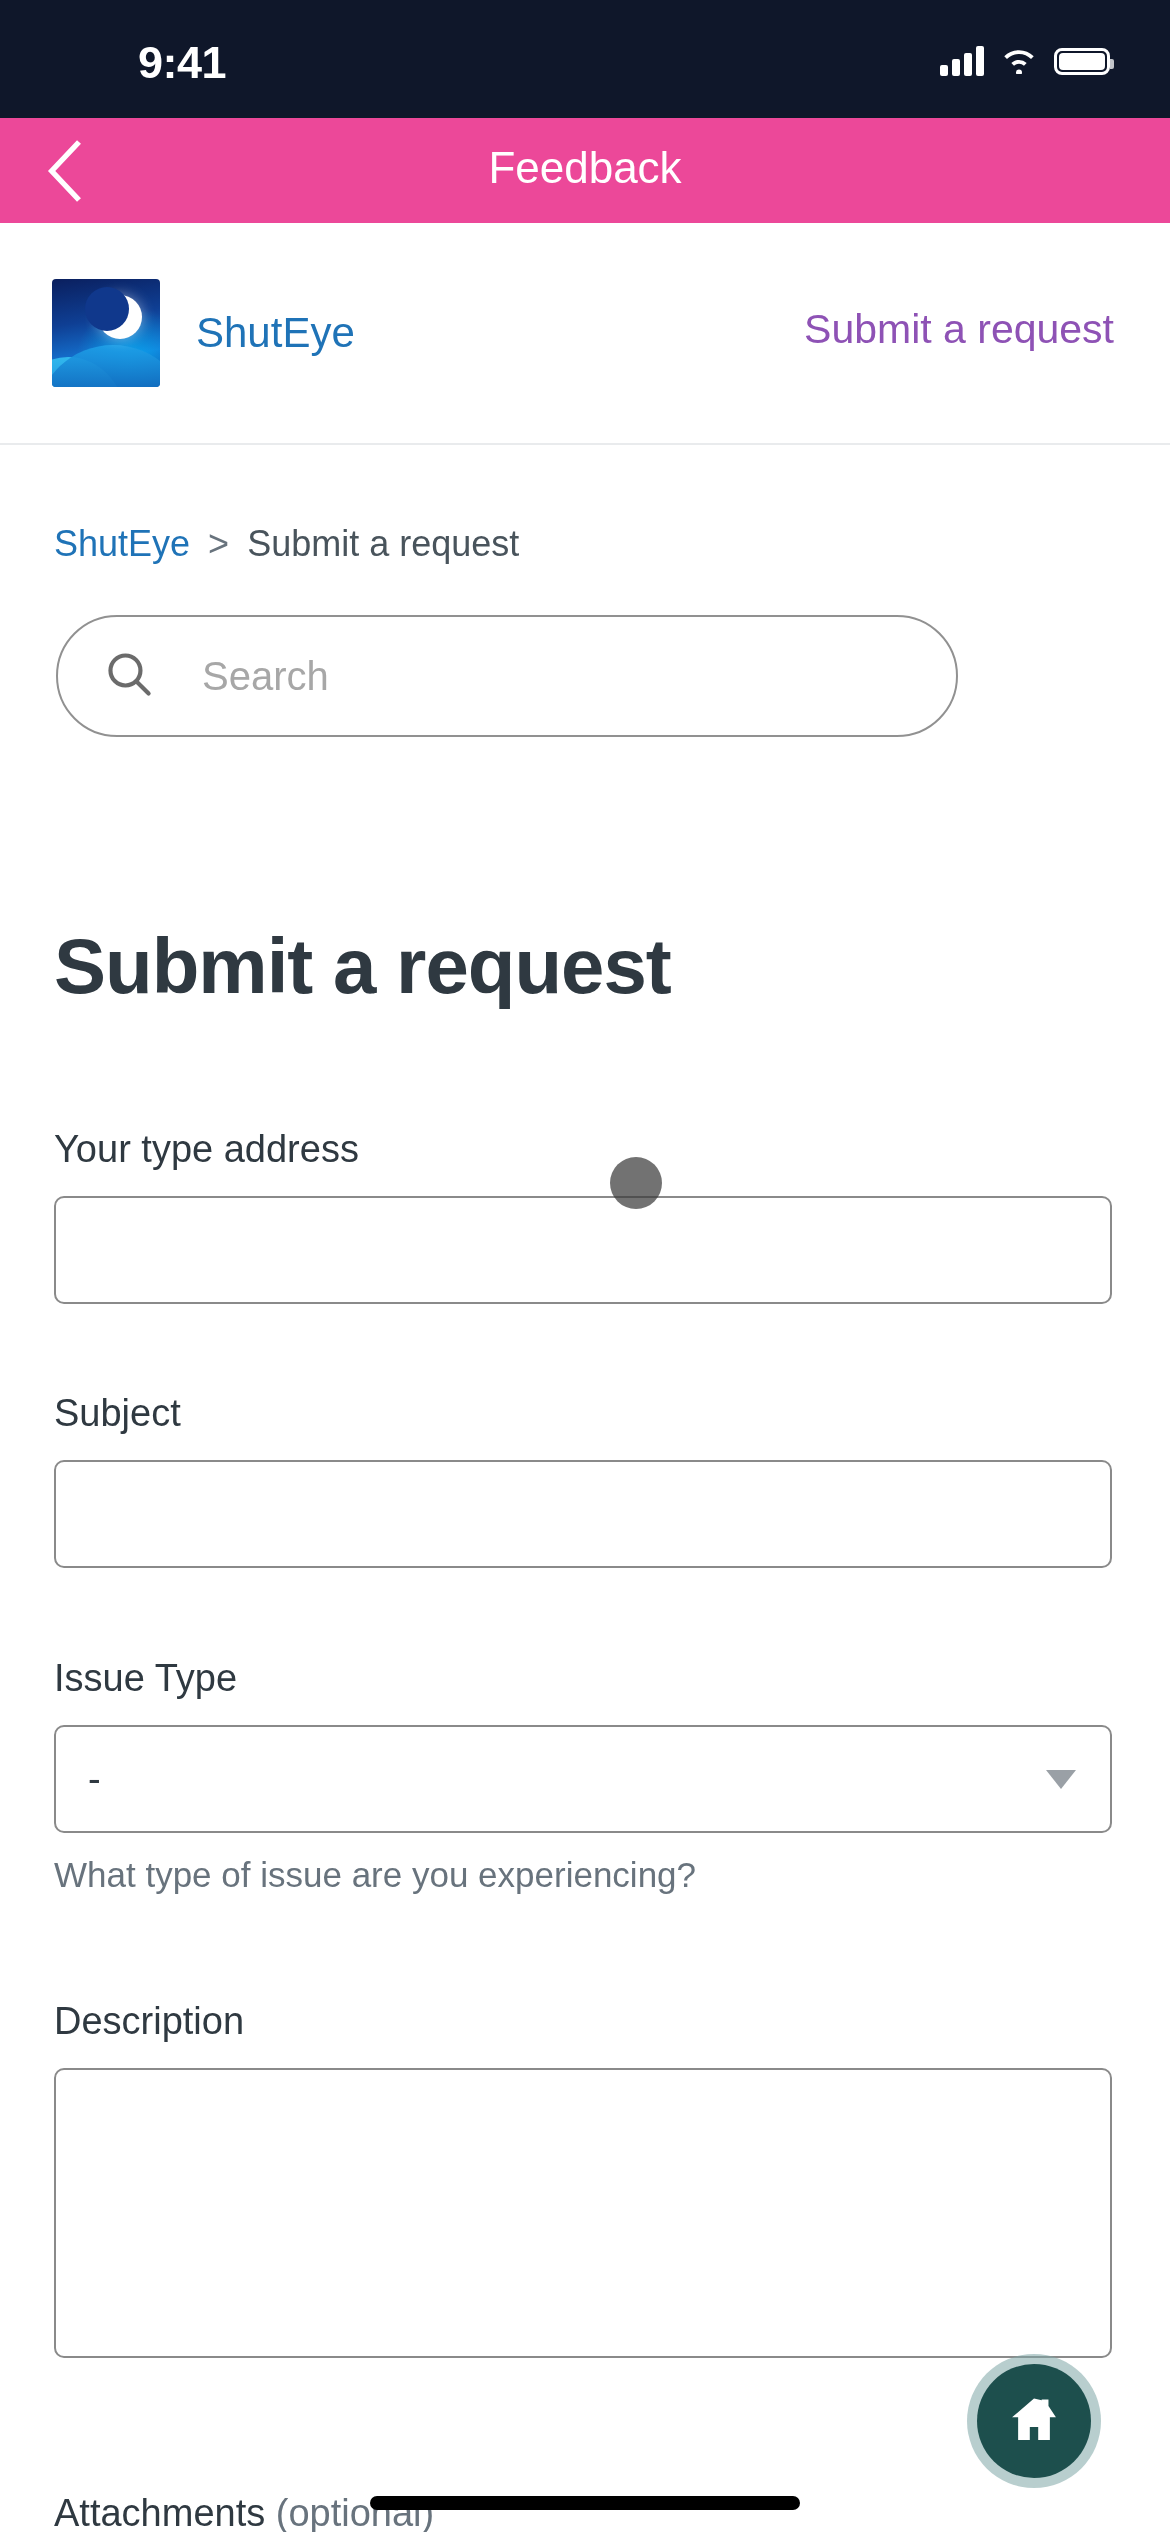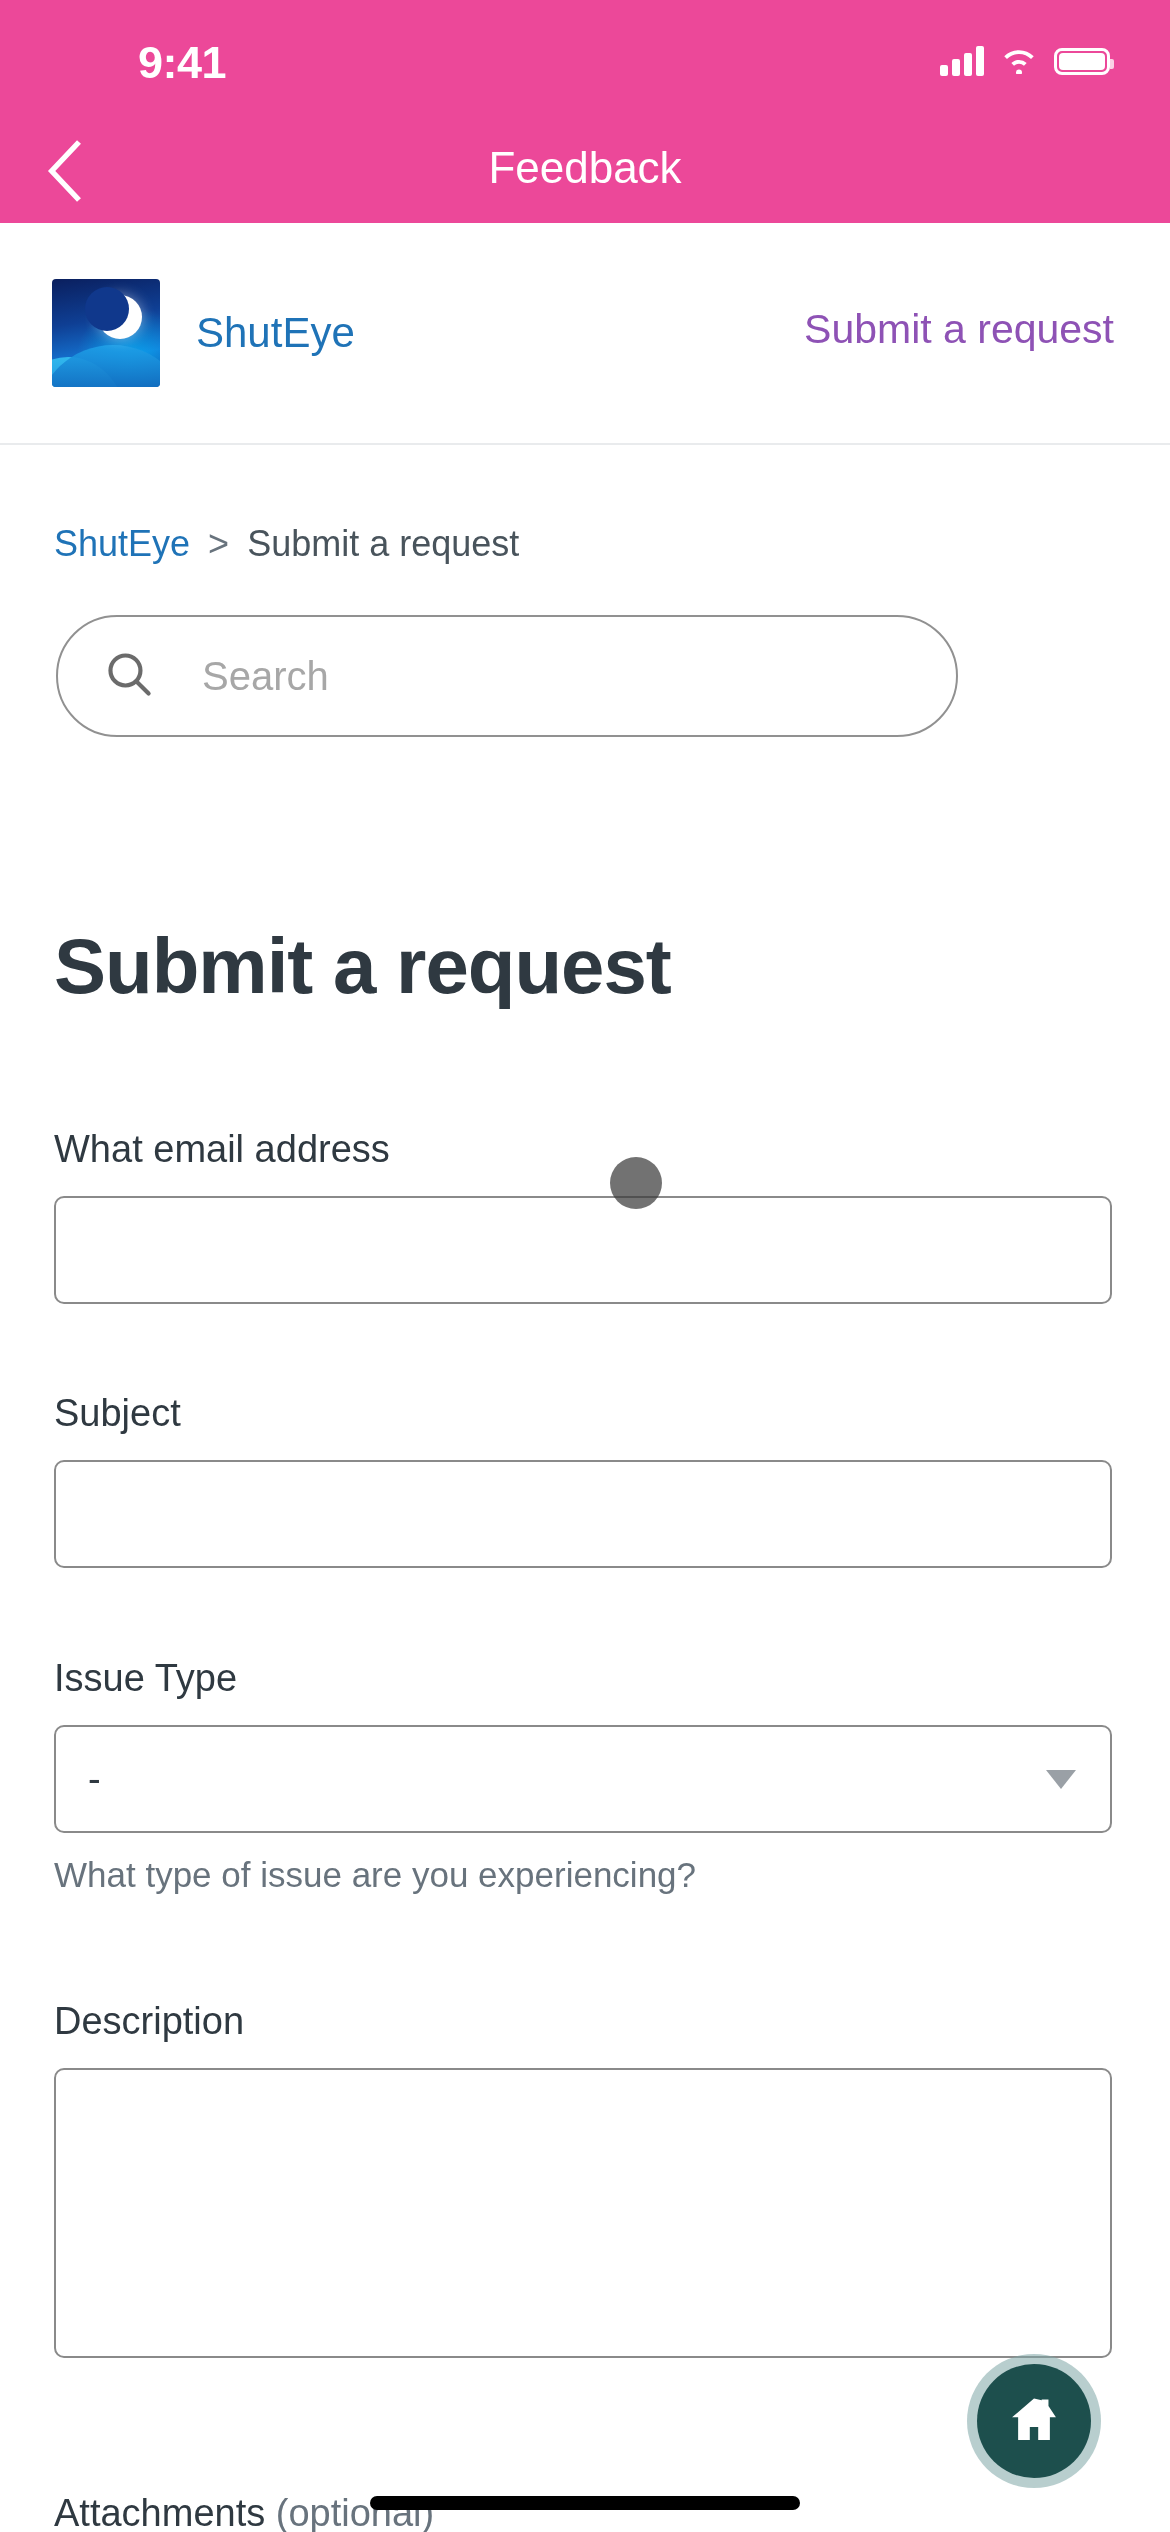--- a/index.html
+++ b/index.html
@@ -19,21 +19,21 @@
     background: #ffffff;
     overflow: hidden;
   }
 
   
   .statusbar {
     position: absolute;
     top: 0; left: 0;
     width: 1170px;
     height: 118px;
-    background: #ec4899;
+    background: #0f172a;
   }
   .status-time {
     position: absolute;
     left: 138px;
     top: 38px;
     width: 200px;
     color: #ffffff;
     font-size: 45px;
     font-weight: 600;
     letter-spacing: -0.5px;
@@ -408,21 +408,21 @@
         <circle cx="10.3" cy="10.3" r="7.2" fill="none" stroke="#6b6b6b" stroke-width="2"></circle>
         <line x1="15.6" y1="15.6" x2="21.4" y2="21.4" stroke="#6b6b6b" stroke-width="2" stroke-linecap="round"></line>
       </svg>
     </span>
     <span class="search-ph">Search</span>
   </div>
 
   <div class="page-title">Submit a request</div>
 
   <div class="field f-email">
-    <div class="field-label">What email address</div>
+    <div class="field-label">Your type address</div>
     <div class="field-input"></div>
   </div>
 
   <div class="field f-subject">
     <div class="field-label">Subject</div>
     <div class="field-input"></div>
   </div>
 
   <div class="field f-issue">
     <div class="field-label">Issue Type</div>

